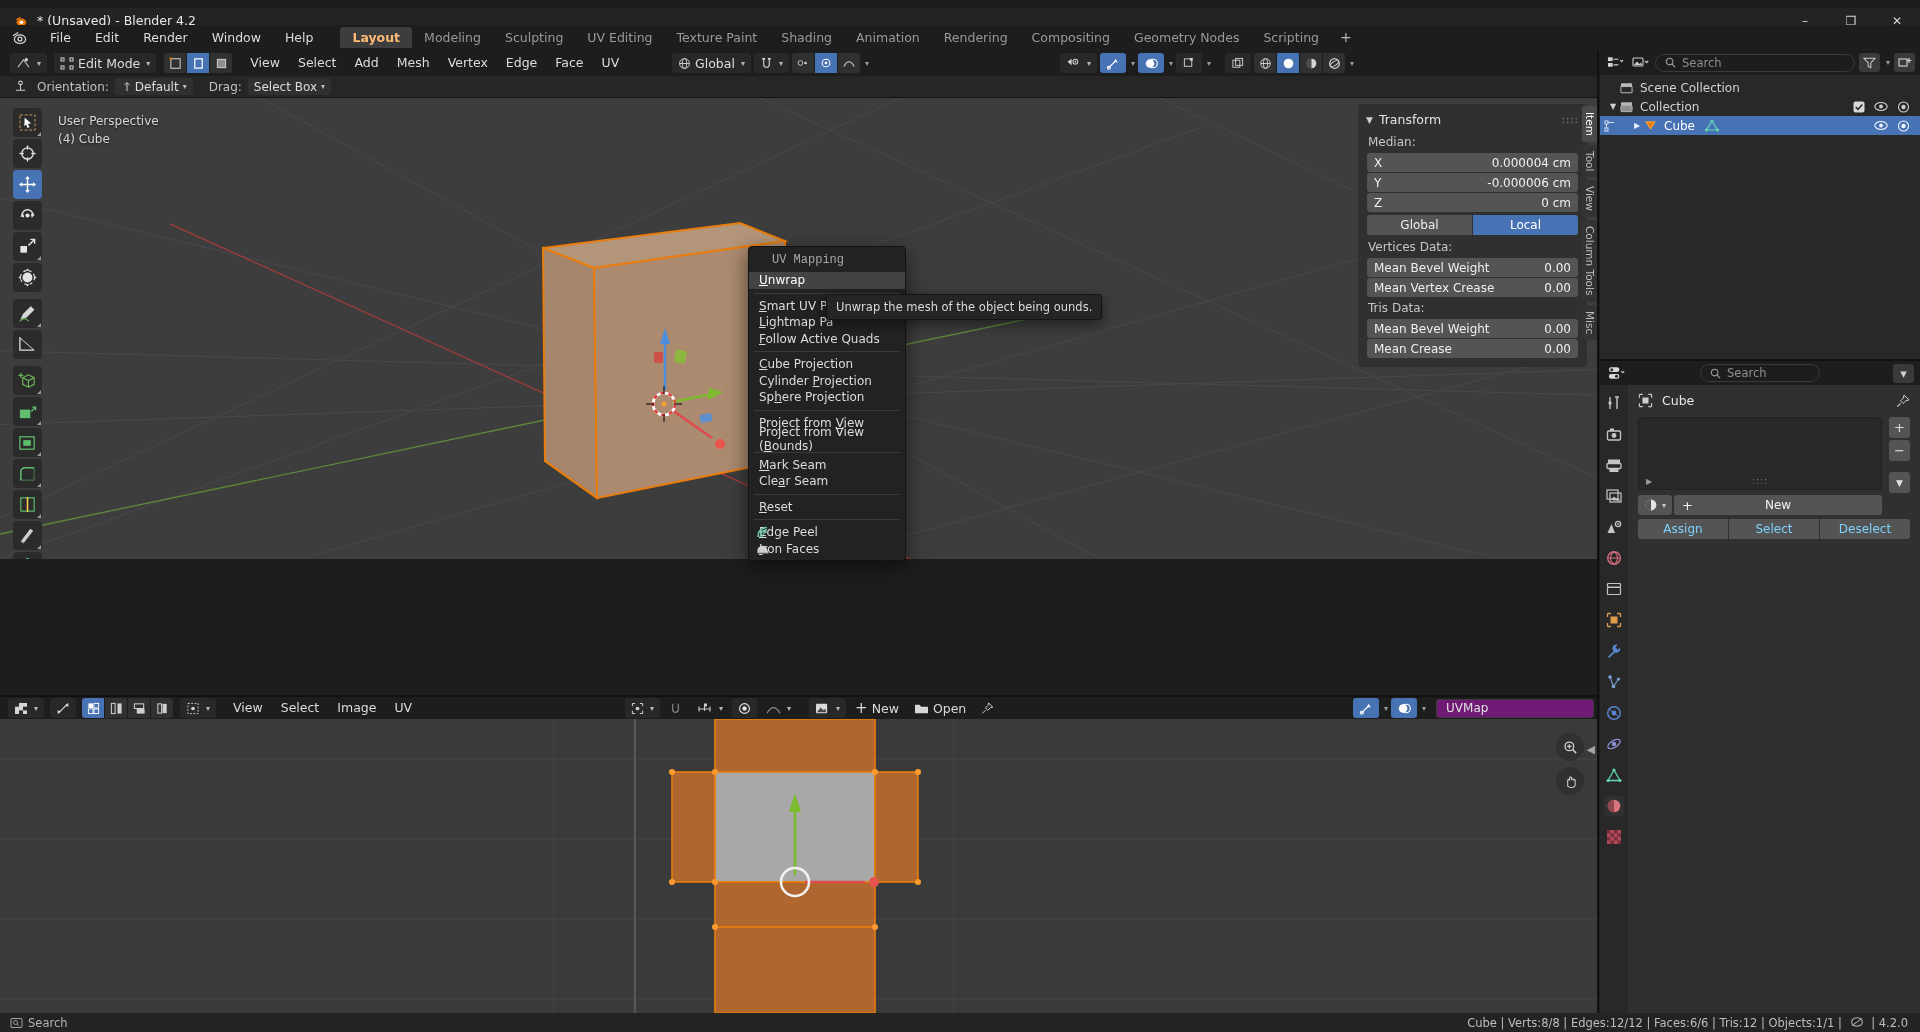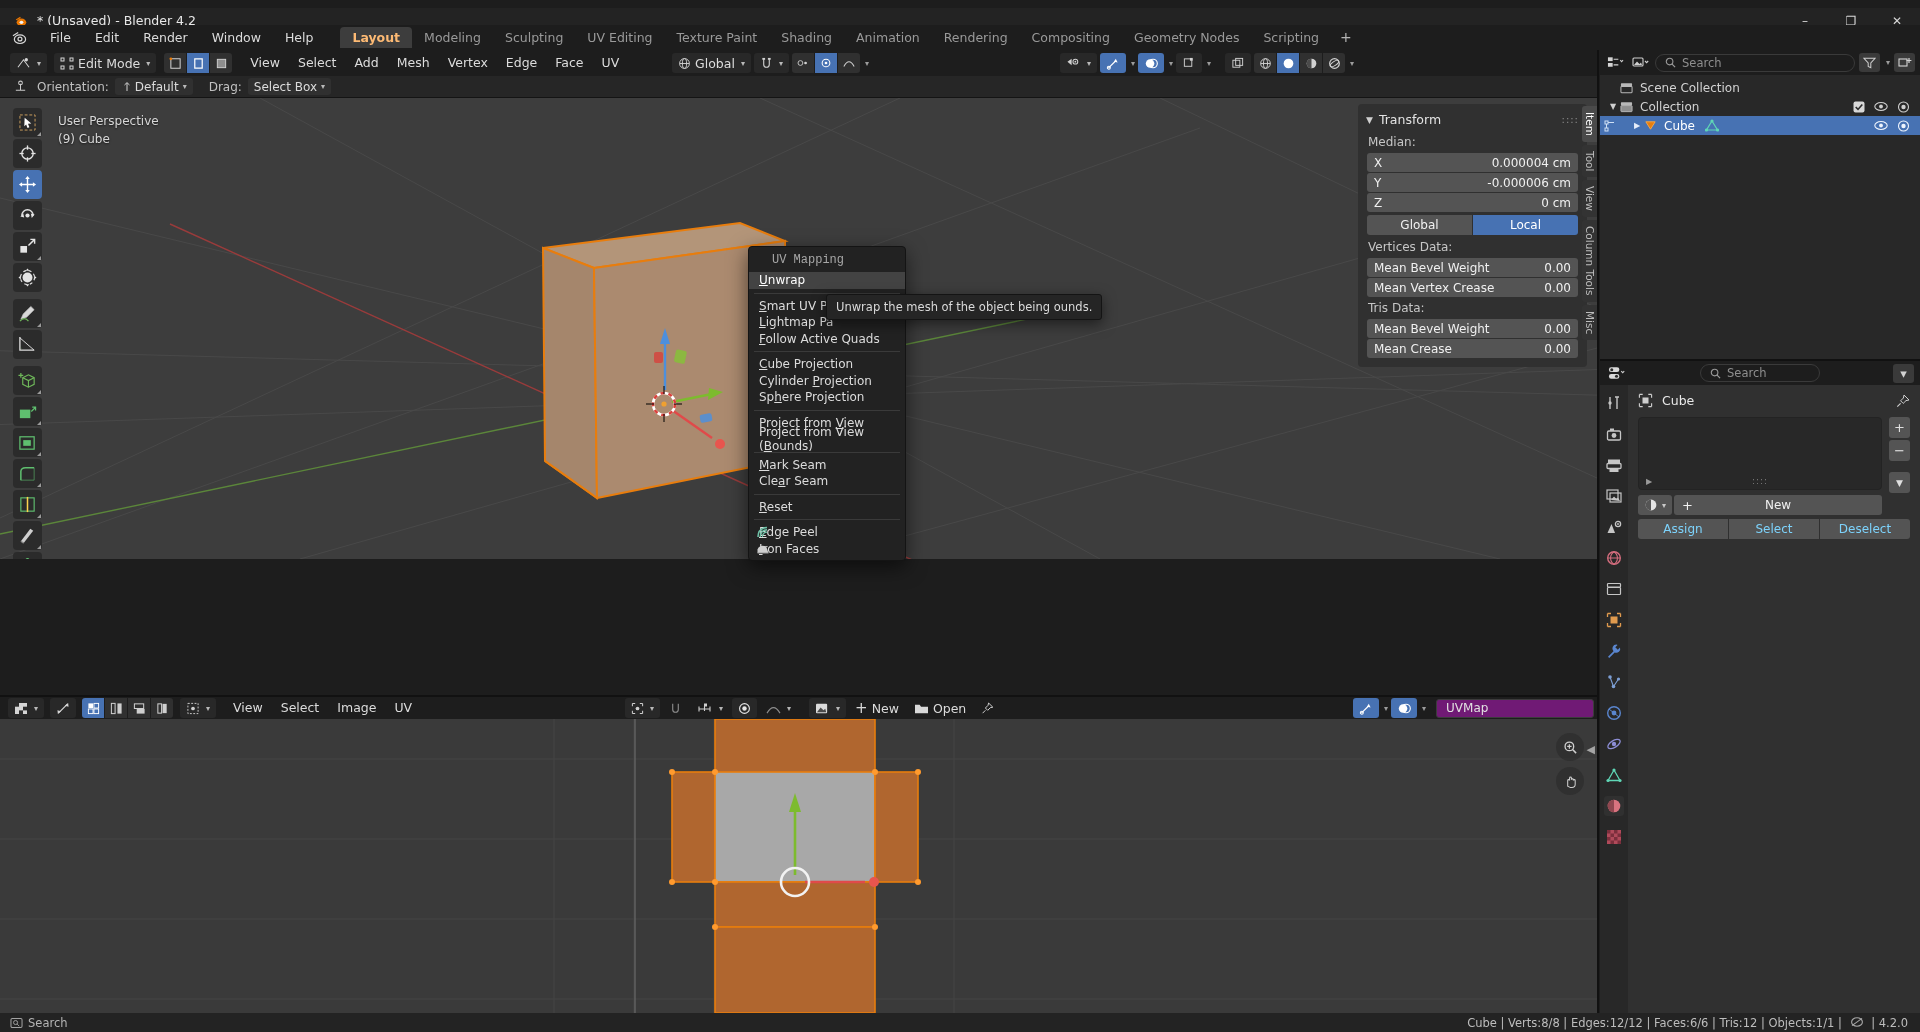--- a/index.html
+++ b/index.html
@@ -519,21 +519,21 @@
         <circle cx="74" cy="106" r="2.6" fill="#f0a030"></circle>
         <line x1="74" y1="88" x2="74" y2="96" stroke="#000"></line>
         <line x1="74" y1="116" x2="74" y2="124" stroke="#000"></line>
         <line x1="56" y1="106" x2="64" y2="106" stroke="#000"></line>
         <line x1="84" y1="106" x2="92" y2="106" stroke="#000"></line>
       </g>
     </svg>
 
     <div class="vp-text">
       <div>User Perspective</div>
-      <div>(9) Cube</div>
+      <div>(4) Cube</div>
     </div>
 
     <div class="toolcol">
       <div class="tool">
         <svg width="17" height="17" viewBox="0 0 18 18">
             <rect x="1" y="1" width="16" height="16" fill="none" stroke="#cfa25f" stroke-width="1" stroke-dasharray="3 2"></rect>
             <path d="M6 4 L13 10 L9.5 10.3 L11 14 L9 14.8 L7.6 11 L5.6 13 Z" fill="#fff"></path>
           </svg>
         <span class="corner"></span>
       </div>

